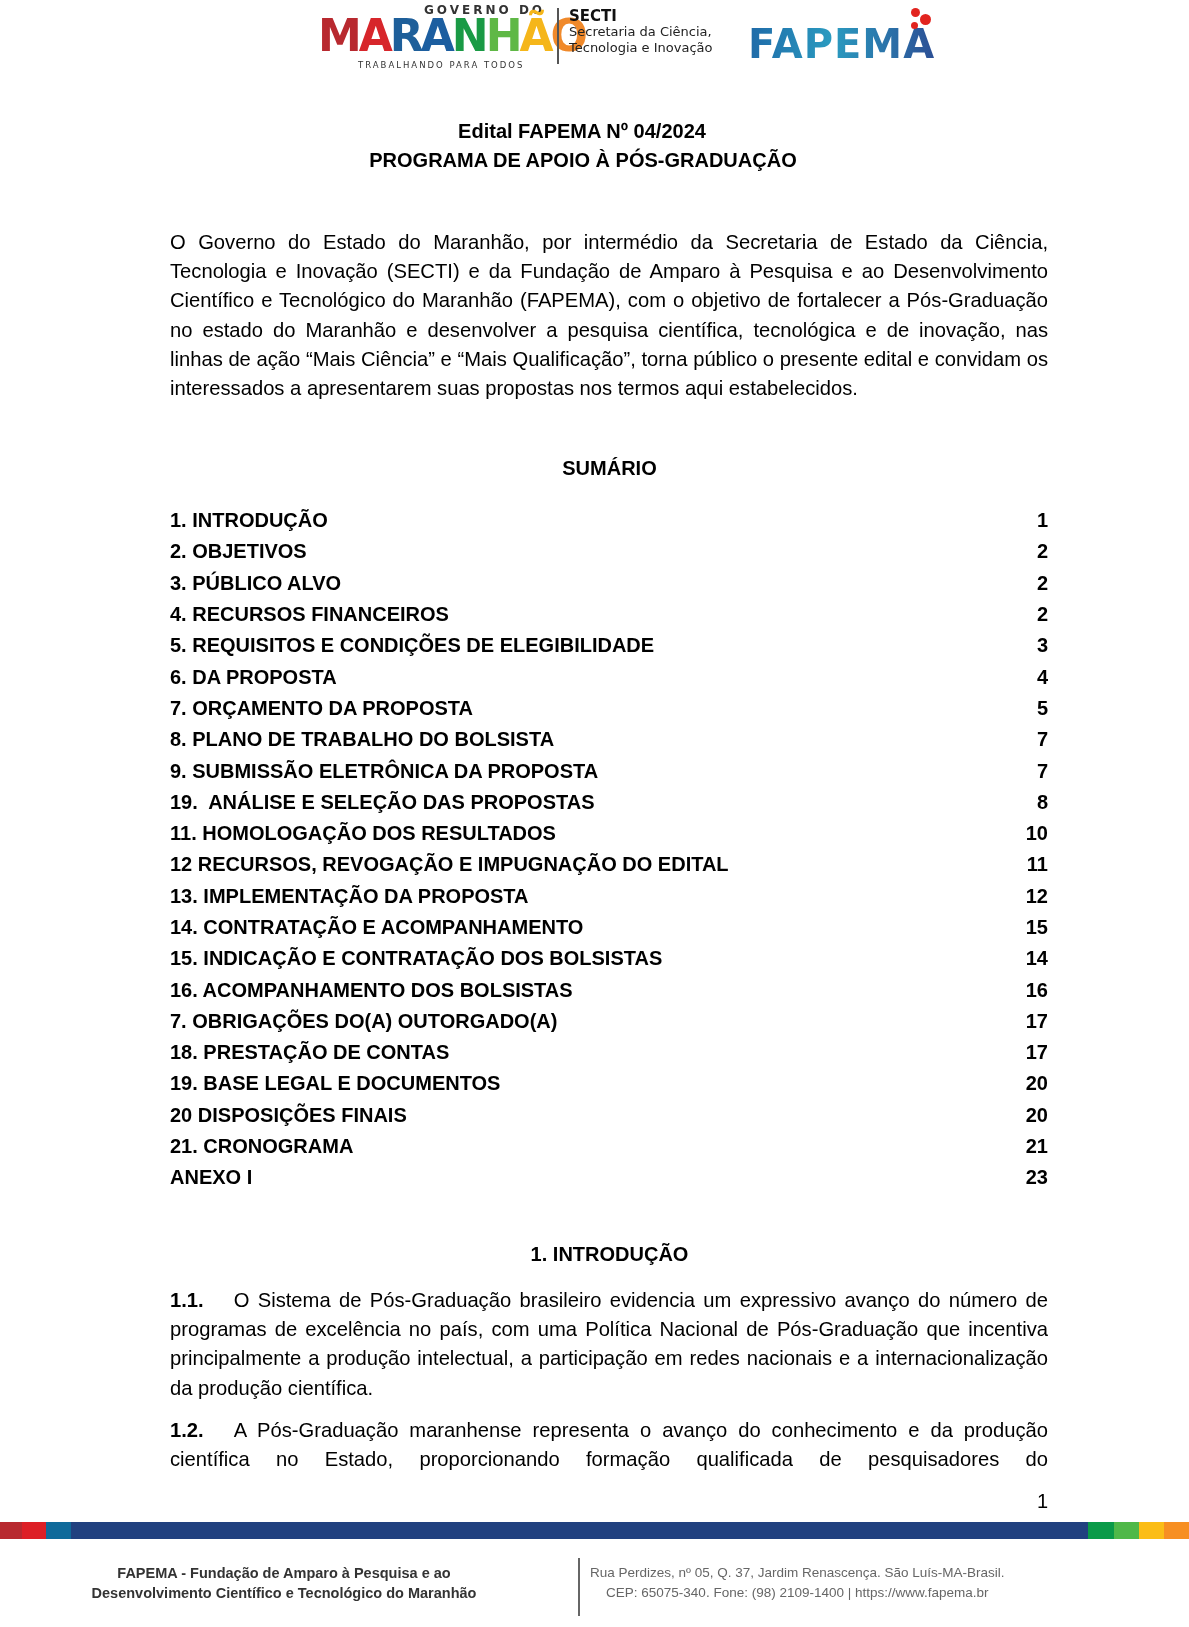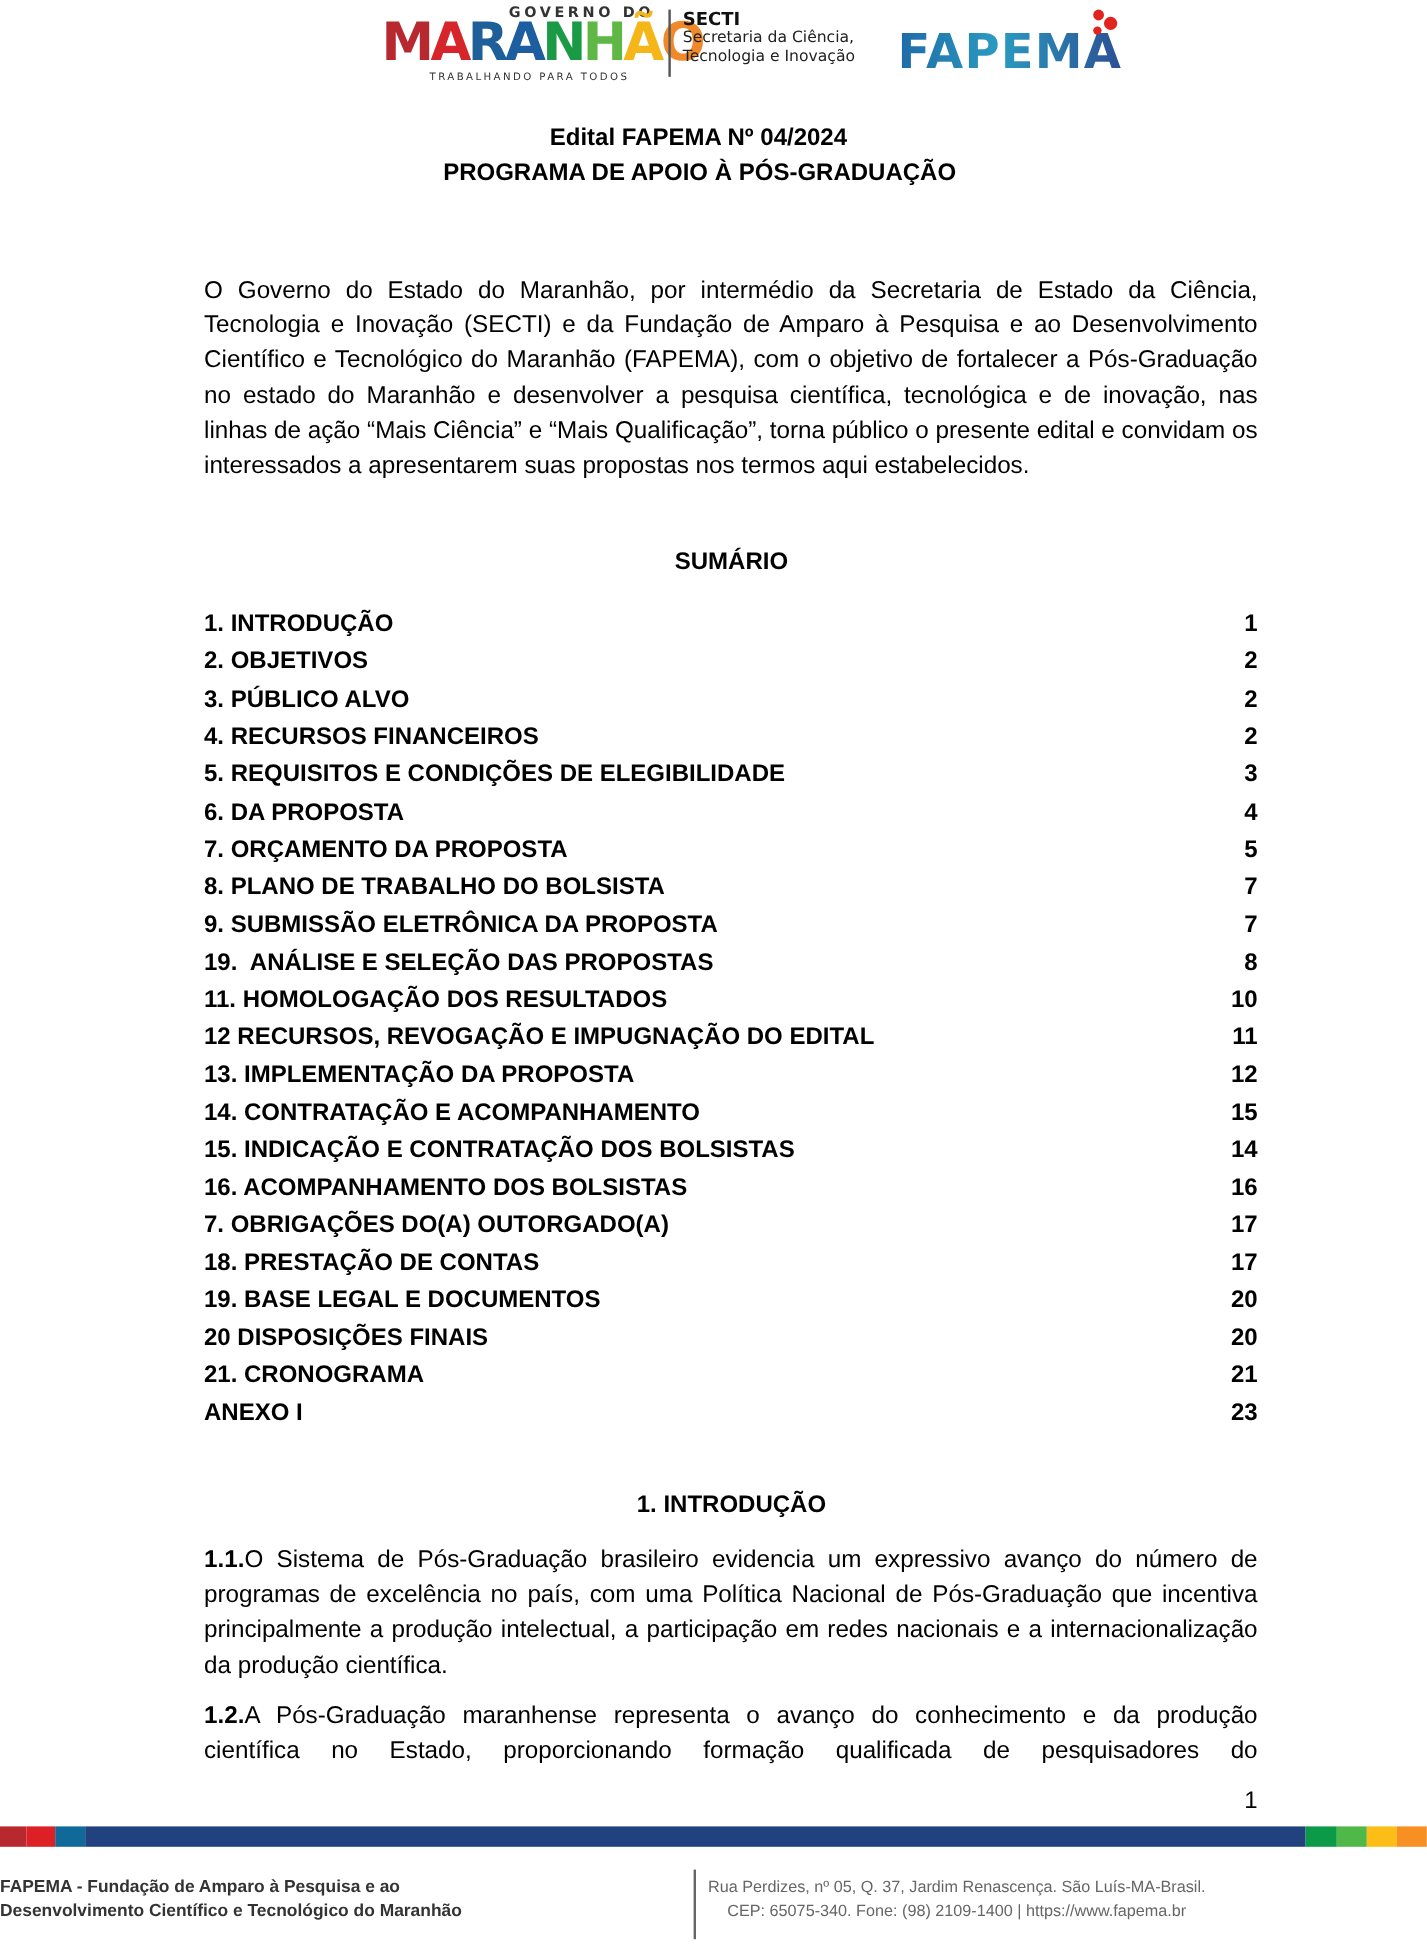--- a/index.html
+++ b/index.html
@@ -21,21 +21,21 @@
     .secti-title { font-family: "DejaVu Sans", sans-serif; font-weight: bold; font-size: 15px; color: #111; }
     .secti-sub { font-family: "DejaVu Sans", sans-serif; font-size: 13px; color: #222; }
     .fapema-logo { position: absolute; left: 748px; top: 10px; width: 180px; height: 56px; }
     .fapema-word { position: absolute; left: 0; top: 14px; font-family: "DejaVu Sans", sans-serif;
                    font-weight: bold; font-size: 40px; line-height: 40px; letter-spacing: 1px;
                    background: linear-gradient(90deg, #1f6aa8 0%, #2a9bc0 45%, #2c4f95 100%);
                    -webkit-background-clip: text; background-clip: text; color: transparent; }
     .fapema-dot { position: absolute; border-radius: 50%; background: #e2241f; }
 
     
-    .title-block { position: absolute; top: 101px; left: 0; width: 1134px; text-align: center; }
+    .title-block { position: absolute; top: 117px; left: 0; width: 1134px; text-align: center; }
     .title-line { font-weight: bold; font-size: 20px; line-height: 29px; padding-left: 32px; }
     .title-block .title-line:first-child { padding-left: 30px; }
 
     
     .content { position: absolute; left: 170px; width: 878px; }
     .para { font-size: 20.2px; line-height: 29.2px; text-align: justify; margin: 0; }
     .intro { top: 228px; }
 
     .sumario-title { position: absolute; top: 457px; left: 0; width: 1189px; text-align: center;
                      font-weight: bold; font-size: 20px; padding-left: 30px; box-sizing: border-box; }
@@ -44,28 +44,28 @@
     .toc-row { display: flex; justify-content: space-between; height: 31.3px; align-items: center;
                font-weight: bold; font-size: 20px; }
     .toc-label { white-space: pre; }
     .toc-page { text-align: right; }
 
     .section-title { position: absolute; top: 1243px; left: 0; width: 1189px; text-align: center;
                      font-weight: bold; font-size: 20px; padding-left: 30px; box-sizing: border-box; }
 
     .s11 { top: 1286px; }
     .s12 { top: 1416px; }
-    .clause-num { font-weight: bold; }
+    .clause-num { font-weight: bold; margin-right: 30px; }
 
     .page-number { position: absolute; top: 1490px; left: 1028px; width: 20px; text-align: right; font-size: 20px; }
 
     
     .color-bar { position: absolute; top: 1522px; left: 0; width: 1189px; height: 17px; display: flex; }
     .color-bar div { height: 100%; }
-    .footer-left { position: absolute; top: 1563px; left: 0; width: 568px; text-align: left;
+    .footer-left { position: absolute; top: 1563px; left: 0; width: 568px; text-align: center;
                    font-size: 14.5px; line-height: 20px; font-weight: bold; color: #333; }
     .footer-divider { position: absolute; top: 1558px; left: 578px; width: 2px; height: 58px; background: #666; }
     .footer-right { position: absolute; top: 1563px; left: 590px; font-size: 13.5px; line-height: 20px; color: #666; text-align: center; }
   </style>
 </head>
 <body>
 
 <div class="header">
   <div class="gov-logo">
     <div class="gov-top">GOVERNO DO</div>

